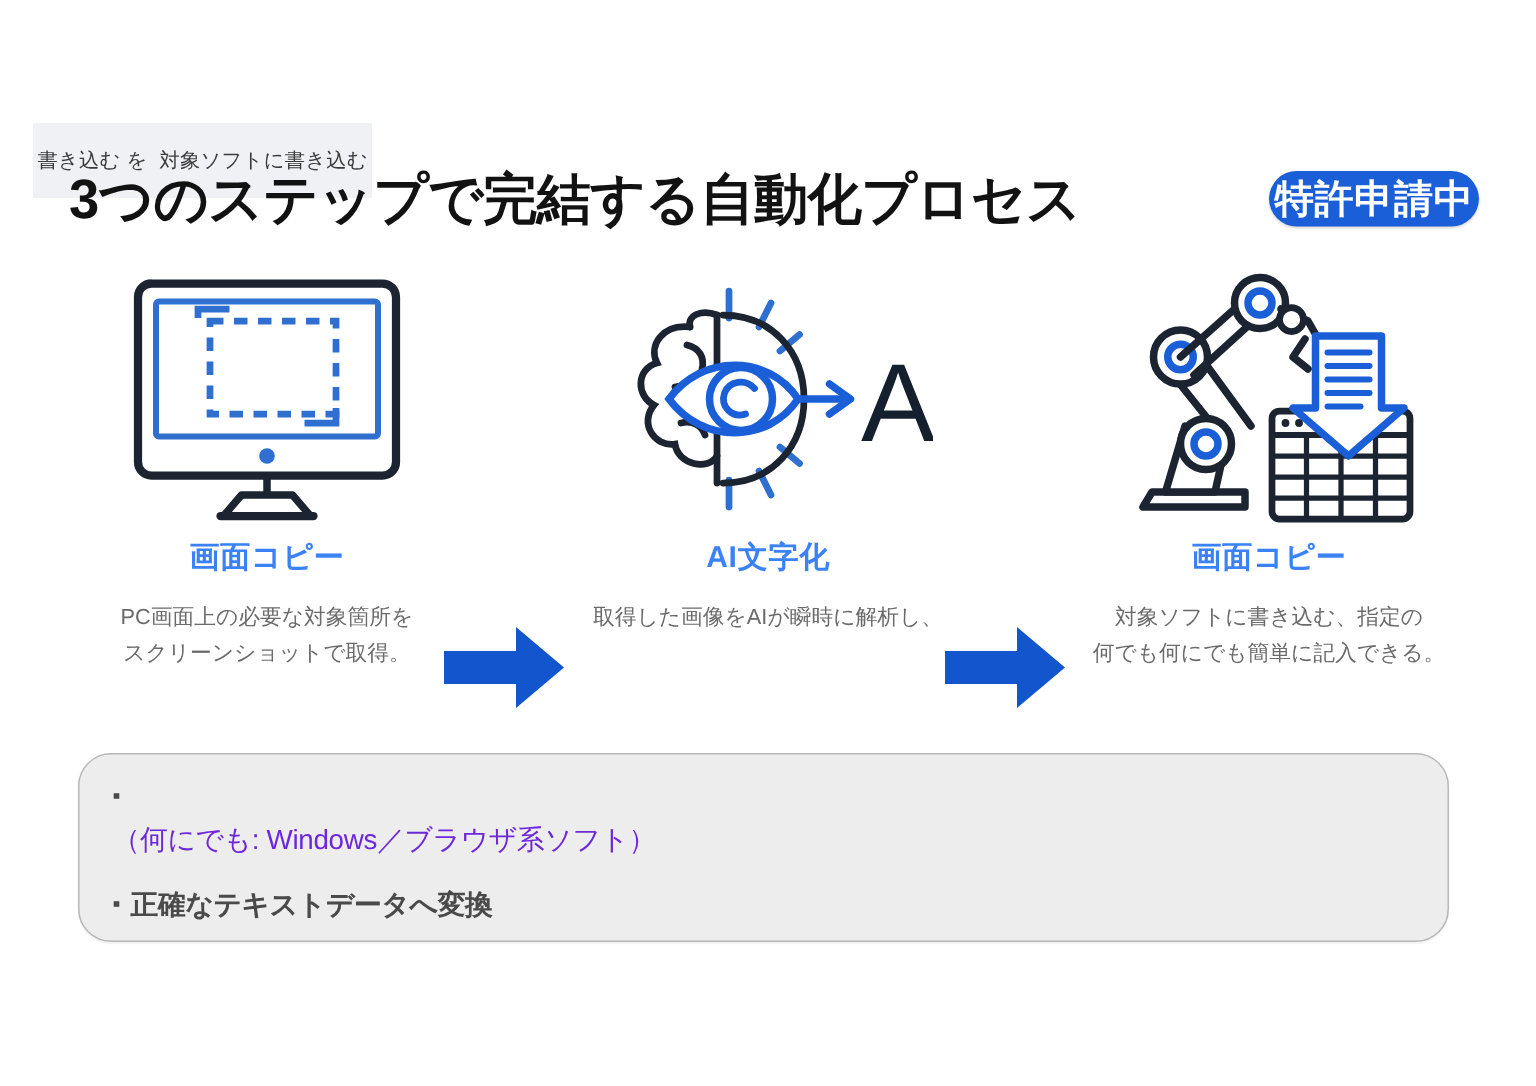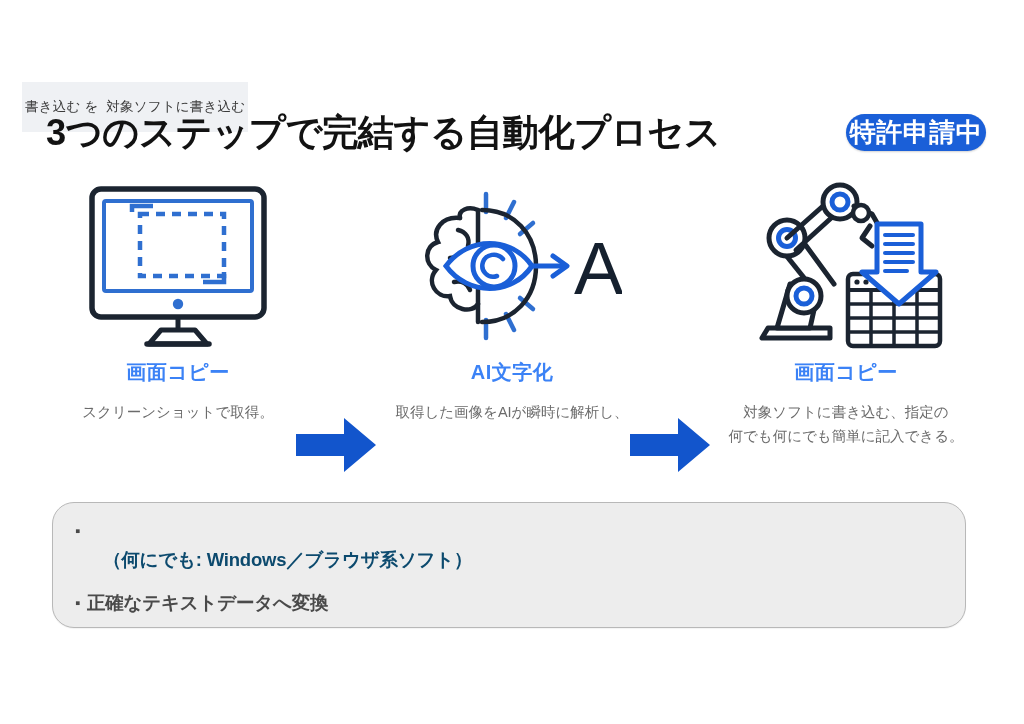--- a/index.html
+++ b/index.html
@@ -150,24 +150,23 @@
     letter-spacing: -0.2px;
   }
   .bullet-row .mark {
     width: 12px;
     flex: 0 0 12px;
     font-size: 15px;
     line-height: 28px;
     color: #4a4a4a;
   }
   .sub-row {
-    margin-left: 28px;
     font-size: 18.5px;
-    font-weight: 700;
-    color: #0c4a6e;
+    font-weight: 400;
+    color: #6d28d9;
     line-height: 30px;
     letter-spacing: -0.2px;
   }
   .gap { height: 14px; }
 </style>
 </head>
 <body>
 
 <div class="page">
 
@@ -191,20 +190,21 @@
           <path d="M78 148 L112 148 L124 162 L66 162 Z" stroke="#1b2430" stroke-width="5" stroke-linejoin="round" fill="#ffffff"></path>
           <path d="M64 162 L126 162" stroke="#1b2430" stroke-width="5.5" stroke-linecap="round"></path>
 
           <path d="M49 30 L49 24 L70 24" stroke="#2f6fd0" stroke-width="4.5" fill="none"></path>
           <rect x="57" y="32" width="84" height="62" stroke="#2f6fd0" stroke-width="4.5" fill="none" stroke-dasharray="9 7"></rect>
           <path d="M141 90 L141 100 L120 100" stroke="#2f6fd0" stroke-width="4.5" fill="none"></path>
         </svg>
       </div>
       <div class="step-title">画面コピー</div>
       <div class="step-desc">
+        <span>PC画面上の必要な対象箇所を</span>
         <span>スクリーンショットで取得。</span>
       </div>
     </div>
 
     <div class="step s2">
       <div class="icon-wrap">
         <svg width="220" height="160" viewBox="0 0 220 160" fill="none" aria-hidden="true">
 
           <g stroke="#2f6fd0" stroke-width="4.5" stroke-linecap="round">
             <path d="M84 8 L84 26"></path>

